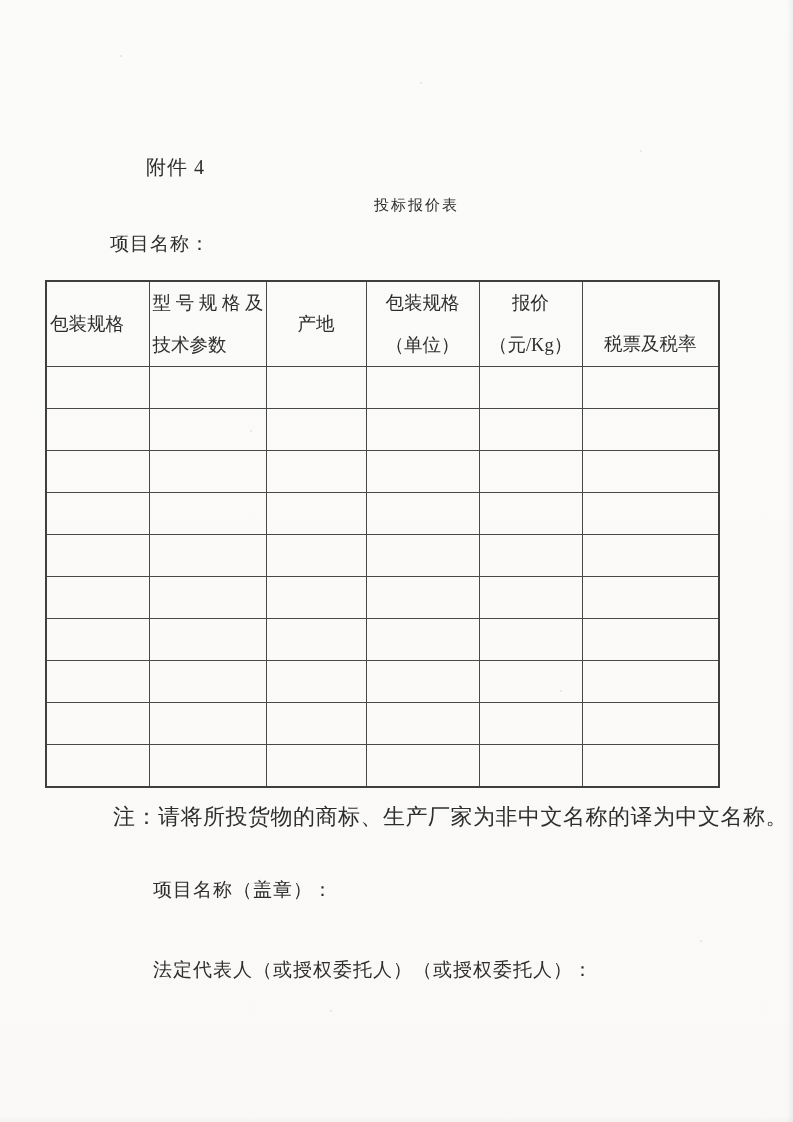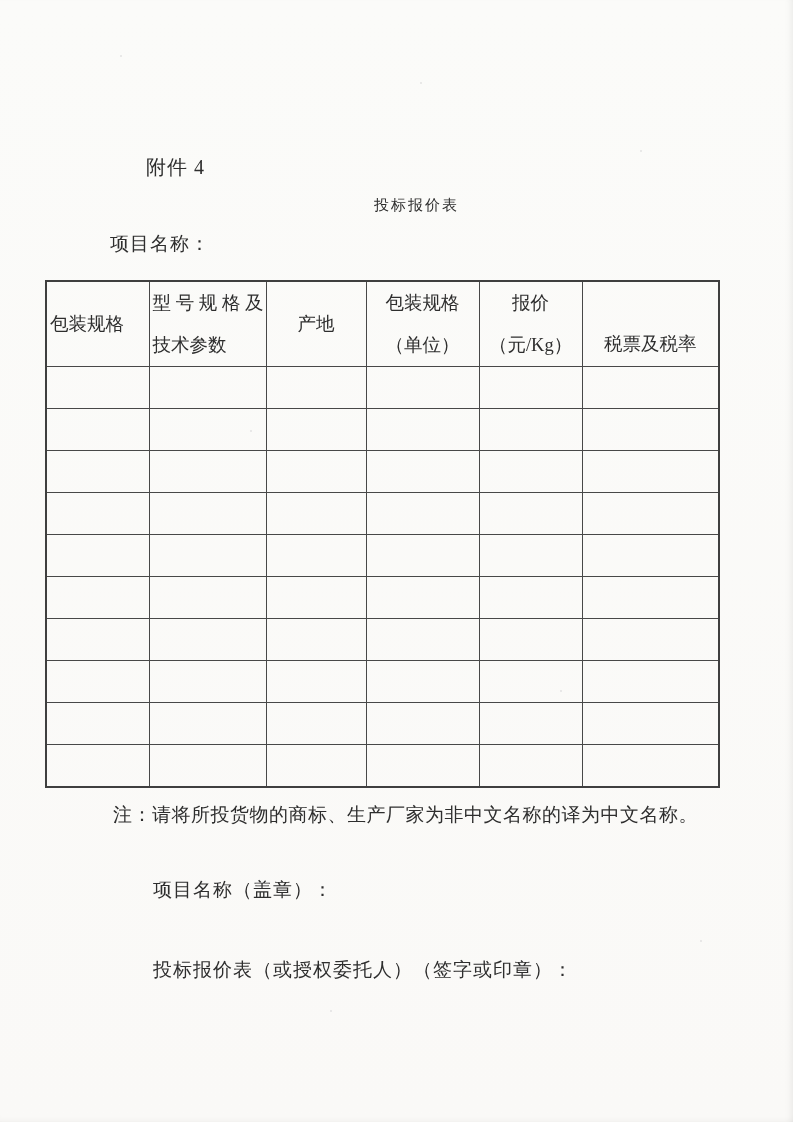--- a/index.html
+++ b/index.html
@@ -55,21 +55,21 @@
   thead tr { height: 85px; }
   tbody tr { height: 42px; }
   th.center-mid { text-align: center; vertical-align: middle; }
   th.left-mid  { text-align: left; vertical-align: middle; padding-left: 3px; margin-left: 42px; }
   th.bottom-pad { vertical-align: bottom; padding-bottom: 11px; }
   th .hl { line-height: 42px; white-space: nowrap; }
   th .single { line-height: 22px; }
   .note-line {
     position: absolute;
     left: 113px; top: 802px;
-    font-size: 19px;
+    font-size: 22px;
     letter-spacing: 0.5px;
     white-space: nowrap;
   }
   .sig-bidder {
     position: absolute;
     left: 153px; top: 877px;
     font-size: 19px;
     letter-spacing: 1px;
   }
   .sig-legal {
@@ -207,21 +207,21 @@
           <td></td>
           <td></td>
         </tr>
       </tbody>
   </table>
 
   <div class="note-line">注：请将所投货物的商标、生产厂家为非中文名称的译为中文名称。</div>
 
   <div class="sig-bidder">项目名称（盖章）：</div>
 
-  <div class="sig-legal">投标报价表（或授权委托人）（签字或印章）：</div>
+  <div class="sig-legal">法定代表人（或授权委托人）（或授权委托人）：</div>
 
   <div class="speck" style="left:120px; top:55px;"></div>
   <div class="speck" style="left:420px; top:82px;"></div>
   <div class="speck" style="left:640px; top:150px;"></div>
   <div class="speck" style="left:250px; top:430px;"></div>
   <div class="speck" style="left:560px; top:690px;"></div>
   <div class="speck" style="left:330px; top:1010px;"></div>
   <div class="speck" style="left:700px; top:940px;"></div>
 </div>
 

